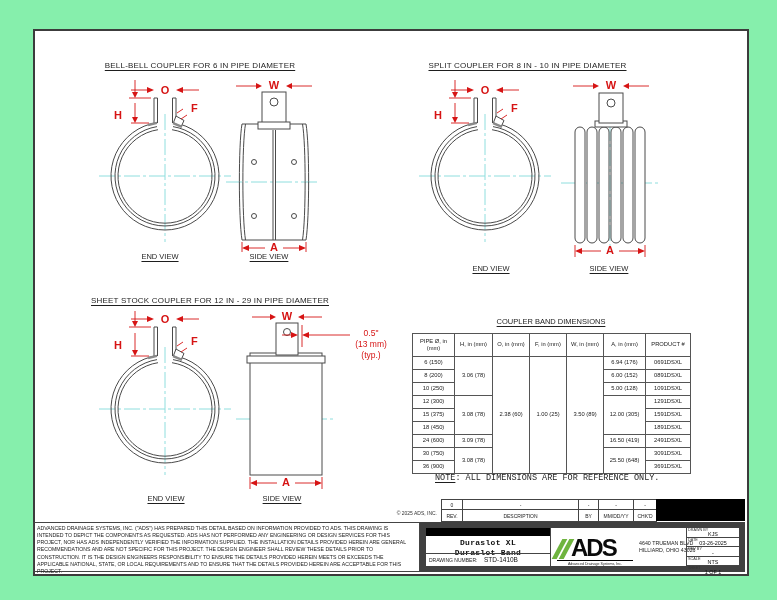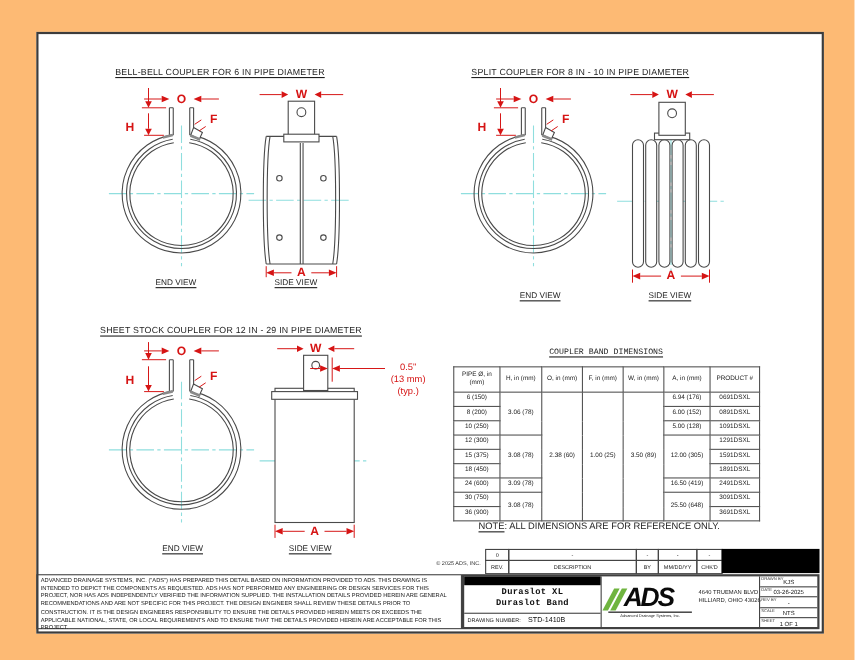--- a/index.html
+++ b/index.html
@@ -1,16 +1,16 @@
 <!DOCTYPE html>
 <html><head>
 <meta charset="utf-8">
 <style>
   html,body{margin:0;padding:0;background:#fff;}
-  #page{position:relative;width:777px;height:600px;background:#fdba74;overflow:hidden;
+  #page{position:relative;width:777px;height:600px;background:#86efac;overflow:hidden;
         font-family:"Liberation Sans",sans-serif;color:#222;}
   #frame{position:absolute;left:33px;top:29px;width:712px;height:543px;border:2px solid #3c3c3c;background:#fff;}
   .abs{position:absolute;}
   .dwg-title{font-size:8px;letter-spacing:.2px;color:#1e1e1e;text-align:center;
              text-decoration:underline;text-underline-offset:2px;white-space:nowrap;}
   .view-label{font-size:7.5px;color:#1e1e1e;text-align:center;text-decoration:underline;
               text-underline-offset:2px;white-space:nowrap;width:100px;}
   
   .ln{stroke:#4a4a4a;fill:none;stroke-width:1;}
   .lnf{stroke:#4a4a4a;fill:#ffffff;stroke-width:1;}
@@ -30,33 +30,33 @@
   table.dims td{height:12px;}
   
   #note-line{font-size:8.5px;color:#1e1e1e;white-space:nowrap;}
   
   .rev-cell{position:absolute;border:1px solid #444;box-sizing:border-box;text-align:center;
             font-size:5px;color:#222;overflow:hidden;}
   #copyright{font-size:5px;color:#333;text-align:right;width:88px;}
   
   #disclaimer-box{left:33px;top:522px;width:387px;height:50px;border:1px solid #444;box-sizing:border-box;
       padding:2px 3px;font-size:5.2px;line-height:1.37;color:#1a1a1a;text-align:left;}
-  #title-block{left:420px;top:522px;width:325px;height:50px;border:2px solid #404040;box-sizing:border-box;background:#fff;}
+  #title-block{left:420px;top:522px;width:325px;height:50px;border:6px solid #404040;box-sizing:border-box;background:#fff;}
   #tb-left{position:absolute;left:0;top:0;width:125px;height:100%;border-right:1px solid #444;box-sizing:border-box;}
   #tb-left-blackbar{position:absolute;left:0;top:0;width:100%;height:8px;background:#000;}
   #tb-product{position:absolute;left:0;top:10px;width:100%;text-align:center;
       font-family:"Liberation Mono",monospace;font-weight:700;font-size:8px;line-height:10px;color:#111;letter-spacing:.3px;}
   #tb-dwgnum-row{position:absolute;left:0;bottom:0;width:100%;height:13px;border-top:1px solid #444;box-sizing:border-box;}
   #tb-dwgnum-row .lbl{position:absolute;left:3px;top:3px;font-size:5px;color:#222;}
   #tb-dwgnum-row .val{position:absolute;left:58px;top:2px;font-size:6.5px;color:#111;}
   #tb-mid{position:absolute;left:125px;top:0;width:147px;height:100%;}
   #ads-logo{position:absolute;left:6px;top:7px;width:78px;height:30px;}
   .logo-row{display:flex;align-items:flex-end;height:24px;}
   .slash{width:5px;height:20px;background:#6fb43f;transform:skewX(-28deg);margin-right:2px;}
-  .ads-text{font-weight:900;font-style:italic;font-size:24px;line-height:22px;letter-spacing:-2px;color:#0a0a0a;
+  .ads-text{font-weight:900;font-size:24px;line-height:22px;letter-spacing:-2px;color:#0a0a0a;
             font-family:"Liberation Sans",sans-serif;}
   #logo-underline{width:76px;height:1px;background:#000;margin-top:1px;}
   #logo-tagline{font-size:3.6px;color:#222;text-align:center;width:76px;margin-top:1px;}
   #tb-address{position:absolute;left:88px;top:12px;font-size:5.3px;line-height:7px;color:#222;white-space:nowrap;}
   #tb-right{position:absolute;right:0;top:0;width:53px;height:100%;border-left:1px solid #444;box-sizing:border-box;}
   .tb-field{position:relative;height:9.6px;border-bottom:1px solid #444;box-sizing:border-box;}
   .tb-field:last-child{border-bottom:none;}
   .tb-field .flabel{position:absolute;left:1px;top:0;font-size:3.8px;color:#333;}
   .tb-field .fvalue{position:absolute;left:0;right:0;top:2.5px;text-align:center;font-size:5.4px;color:#111;}
   #rev-black{position:absolute;left:656px;top:499px;width:89px;height:22px;background:#000;}
@@ -274,21 +274,21 @@
 
   <div class="abs thick-note" style="left:340px;top:328px;">
     <div>0.5"</div>
     <div>(13 mm)</div>
     <div>(typ.)</div>
   </div>
 
   <div class="abs view-label" style="left:116px;top:494px;">END VIEW</div>
   <div class="abs view-label" style="left:232px;top:494px;">SIDE VIEW</div>
 
-  <div class="abs" id="dim-table-title" style="left:412px;top:317px;font-family:Liberation Mono, monospace;">COUPLER BAND DIMENSIONS</div>
+  <div class="abs" id="dim-table-title" style="left:412px;top:317px;">COUPLER BAND DIMENSIONS</div>
 
   <table class="dims abs" style="left:412px;top:333px;">
     <colgroup>
       <col style="width:42px">
         <col style="width:38px">
         <col style="width:37px">
         <col style="width:37px">
       <col style="width:37px">
         <col style="width:42px">
         <col style="width:45px">
@@ -348,21 +348,21 @@
       <td rowspan="2">25.50 (648)</td>
       <td>3091DSXL</td>
     </tr>
     <tr>
       <td>36 (900)</td>
       <td>3691DSXL</td>
     </tr>
   </tbody>
     </table>
 
-  <div class="abs" id="note-line" style="left:435px;top:473px;">
+  <div class="abs" id="note-line" style="left:435px;top:473px;font-family:Liberation Mono, monospace;">
     <span style="text-decoration:underline;text-underline-offset:2px;">NOTE</span><span>: ALL DIMENSIONS ARE FOR REFERENCE ONLY.</span>
   </div>
 
   <div class="abs" id="copyright" style="left:349px;top:510px;">© 2025 ADS, INC.</div>
 
   <div class="rev-cell" style="left:441px;top:499px;width:22px;height:11px;line-height:10px;">0</div>
   <div class="rev-cell" style="left:462px;top:499px;width:117px;height:11px;line-height:10px;">-</div>
   <div class="rev-cell" style="left:578px;top:499px;width:21px;height:11px;line-height:10px;">-</div>
   <div class="rev-cell" style="left:598px;top:499px;width:36px;height:11px;line-height:10px;">-</div>
   <div class="rev-cell" style="left:633px;top:499px;width:24px;height:11px;line-height:10px;">-</div>

